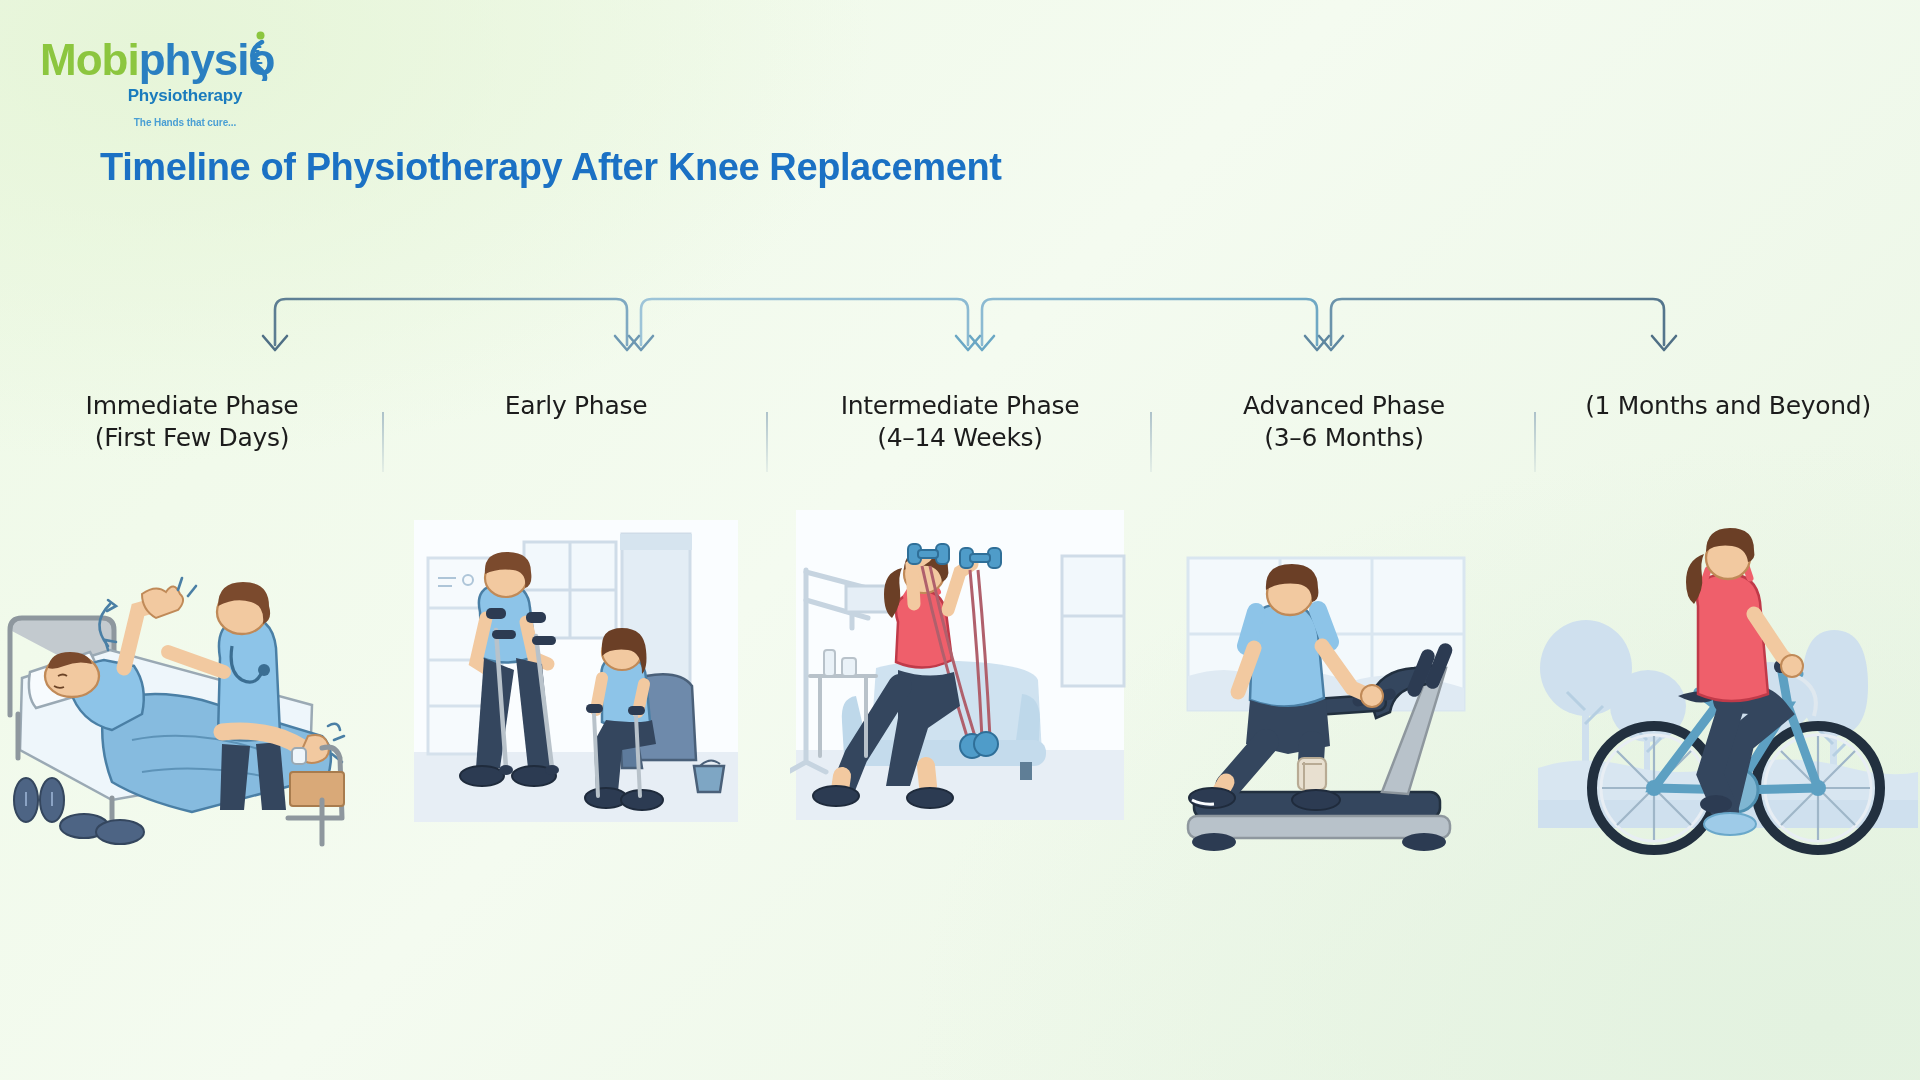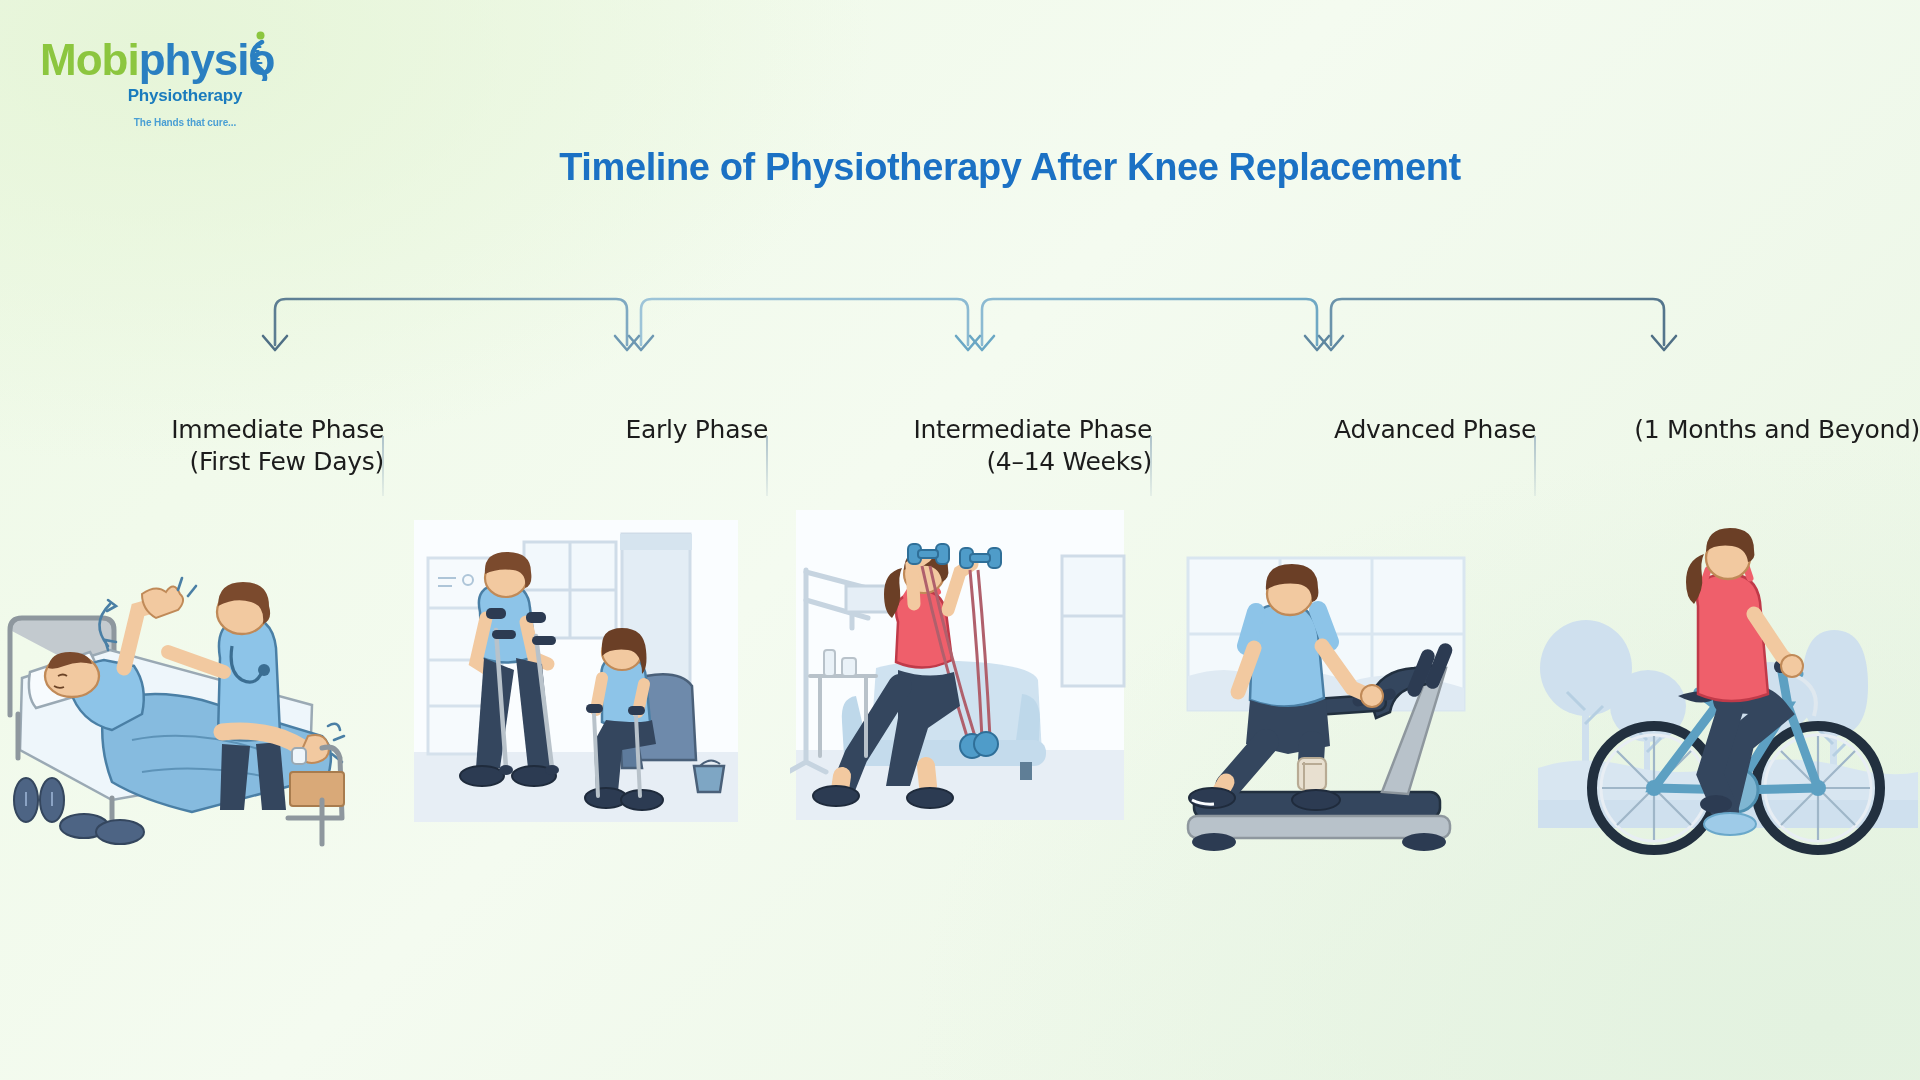--- a/index.html
+++ b/index.html
@@ -22,34 +22,34 @@
   .lg-mobi { color:#8cc63f; }
   .lg-phys { color:#2a7fc1; }
   .lg-o { color:#2a7fc1; }
   #logo-spine { position:absolute; left:198px; top:-7px; width:34px; height:50px; }
   #logo-sub { color:#1a7bbd; font-size:17px; font-weight:bold; text-align:center; margin-top:4px; letter-spacing:-0.2px; }
   #logo-tag { color:#4a9fd4; font-size:10px; font-weight:bold; text-align:center; margin-top:11px; letter-spacing:-0.1px; }
 
   
   #page-title {
     position:absolute; left:0; right:0; top:146px;
-    text-align:center; color:#1b71c4;
+    color:#1b71c4;
     font-size:38px; font-weight:bold; letter-spacing:-0.4px;
     padding-left:100px;
   }
 
   
   #connector { position:absolute; left:0; top:290px; width:1920px; height:80px; }
 
   
   #phases {
     position:absolute; left:0; top:390px; width:1920px; height:100px;
     display:flex;
   }
-  .phase-col { flex:1; position:relative; text-align:right;margin-top:24px; }
+  .phase-col { flex:1; position:relative; text-align:center; }
   .phase-label {
     color:#1c1c1c; font-size:25px; line-height:1.28; letter-spacing:-0.3px;
     font-family:"DejaVu Sans", sans-serif; font-weight:400;
   }
   .phase-div {
     position:absolute; right:0; top:22px; width:2px; height:60px;
     background:linear-gradient(to bottom, rgba(150,175,190,0.75), rgba(150,175,190,0.15));
   }
 
   
@@ -135,20 +135,21 @@
   </div>
 
   <div class="phase-col">
     <div class="phase-label">Intermediate Phase</div>
     <div class="phase-label">(4–14 Weeks)</div>
     <div class="phase-div"></div>
   </div>
 
   <div class="phase-col">
     <div class="phase-label">Advanced Phase</div>
+    <div class="phase-label">(3–6 Months)</div>
     <div class="phase-div"></div>
   </div>
 
   <div class="phase-col">
     <div class="phase-label">(1 Months and Beyond)</div>
   </div>
 
 </div>
 
 <div id="scenes">

